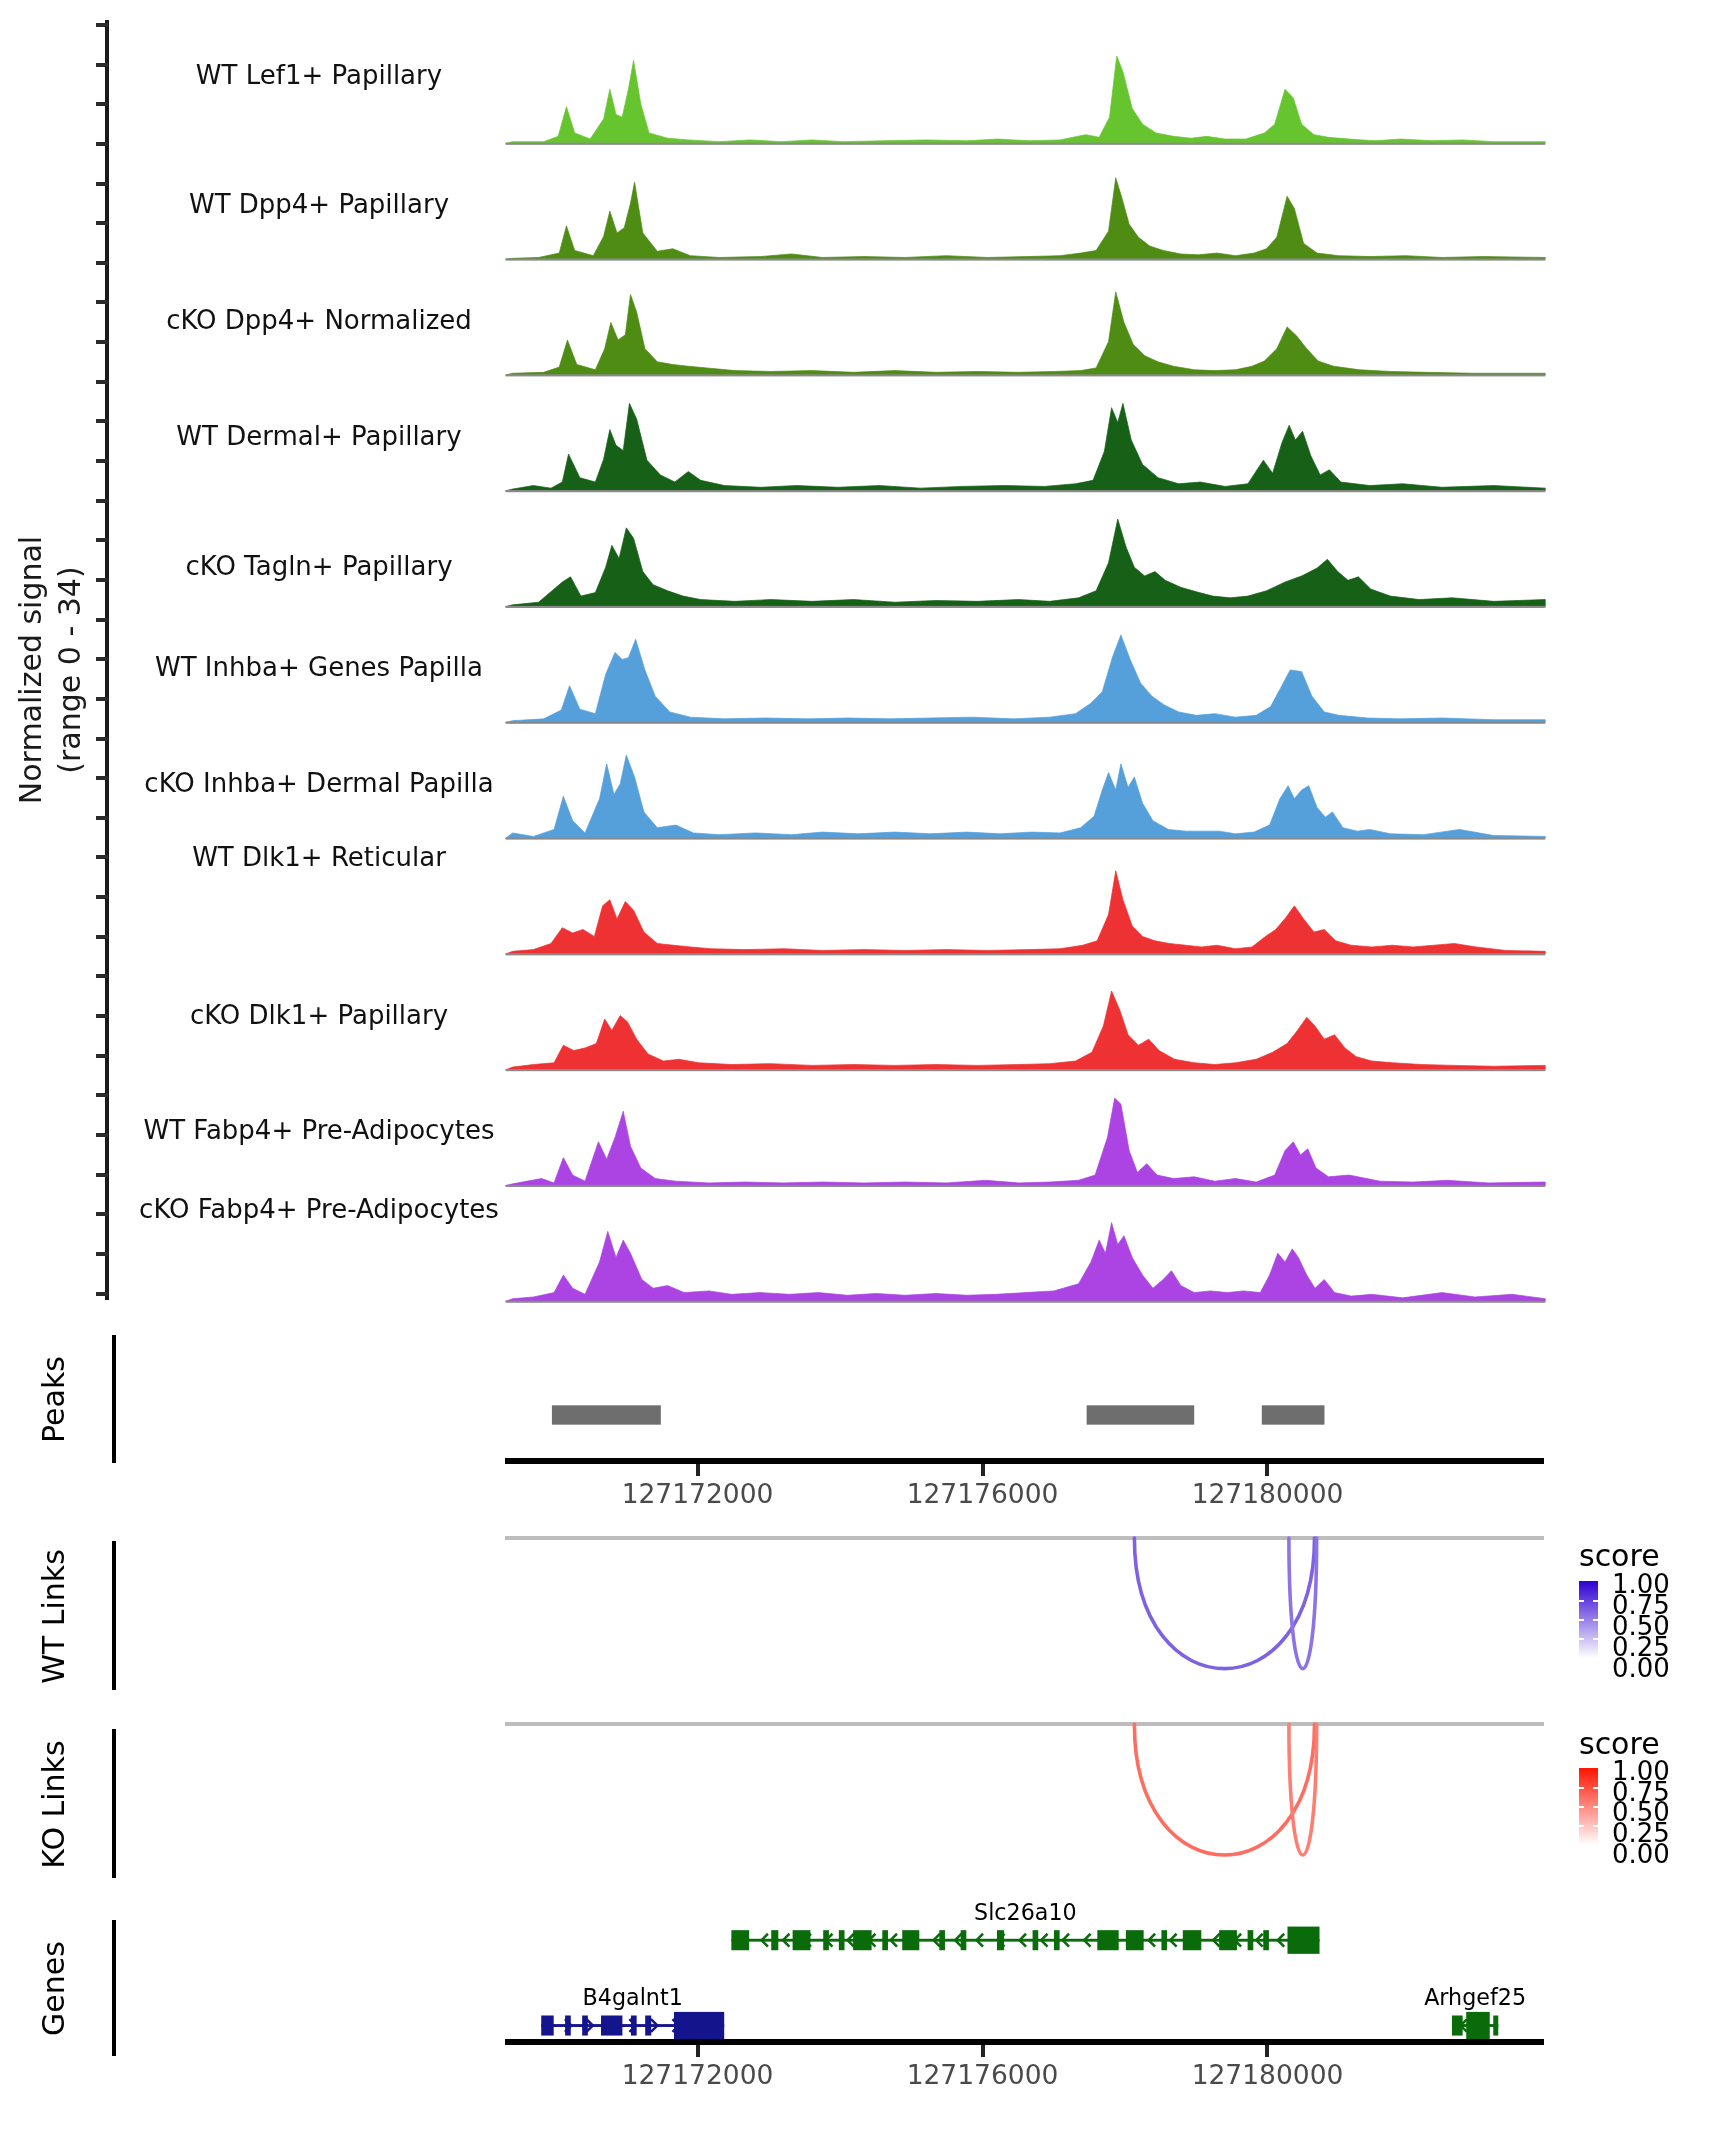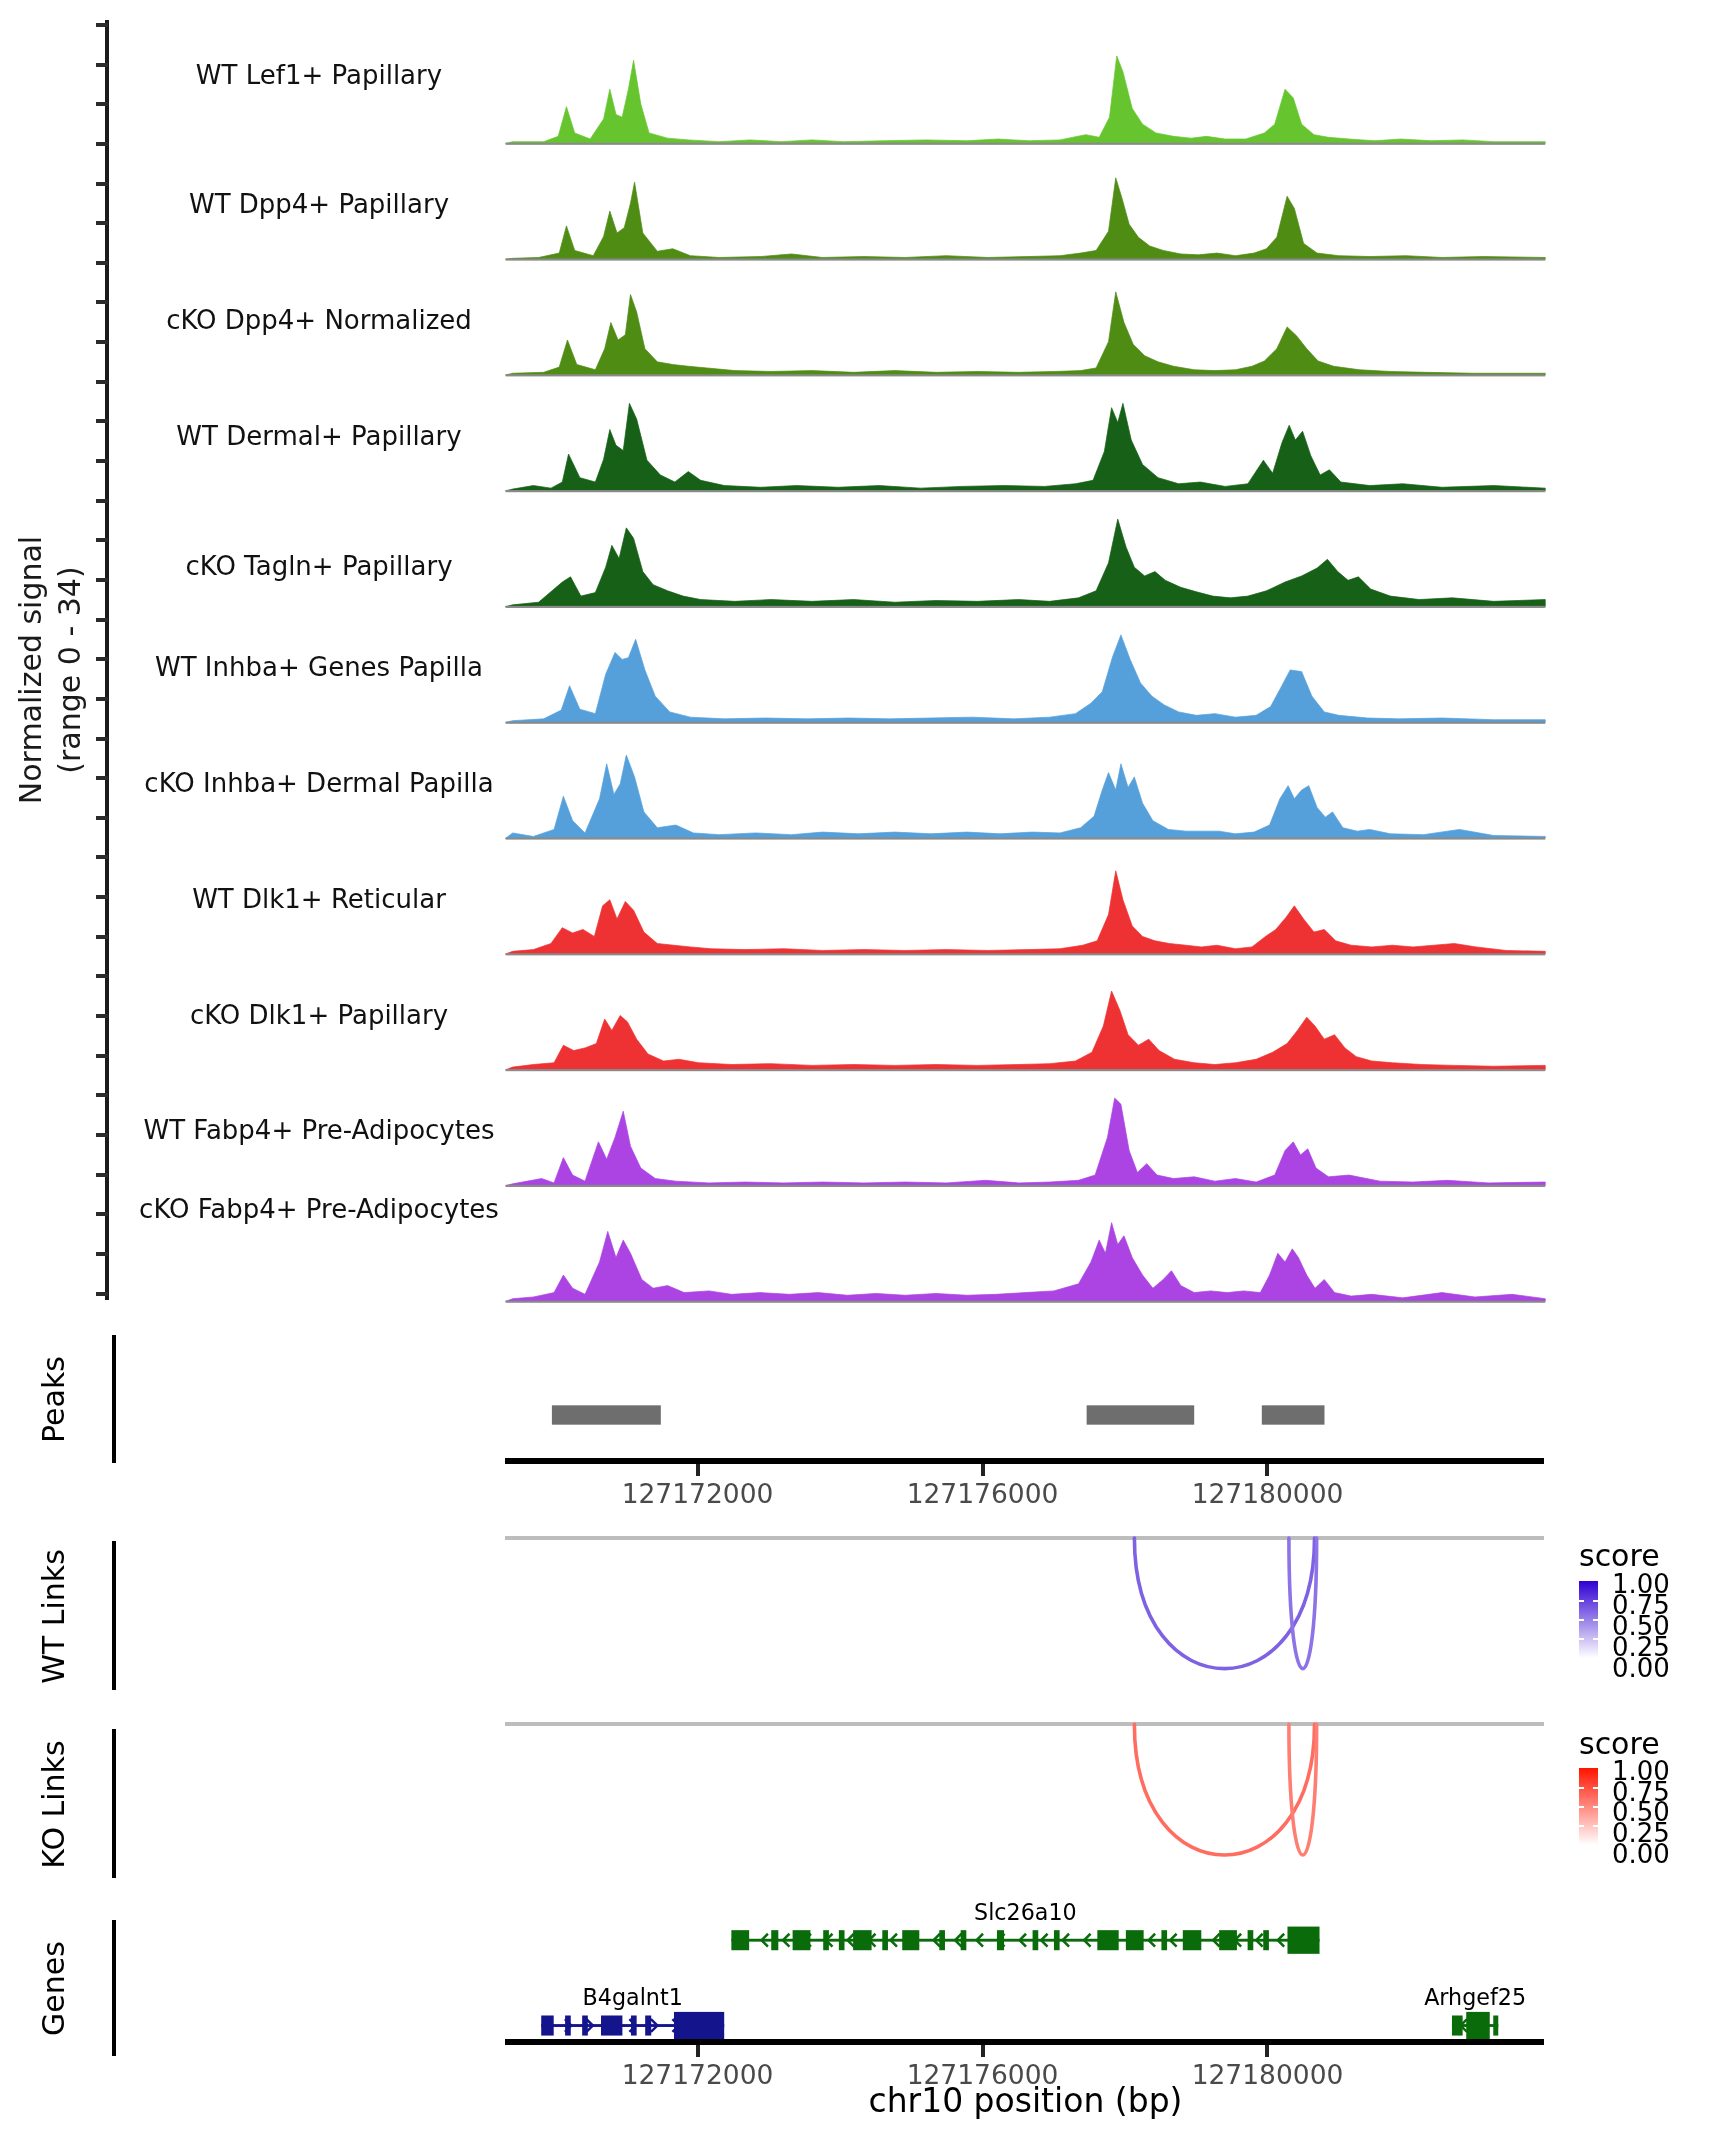--- a/index.html
+++ b/index.html
@@ -184,21 +184,21 @@
     </svg>
 
   <div id="track-labels">
       <div class="abs track-label" style="top: 62px;">WT Lef1+ Papillary</div>
       <div class="abs track-label" style="top: 191px;">WT Dpp4+ Papillary</div>
       <div class="abs track-label" style="top: 307px;">cKO Dpp4+ Normalized</div>
       <div class="abs track-label" style="top: 423px;">WT Dermal+ Papillary</div>
       <div class="abs track-label" style="top: 516px; margin-top: 37px;">cKO Tagln+ Papillary</div>
       <div class="abs track-label" style="top: 654px;">WT Inhba+ Genes Papilla</div>
       <div class="abs track-label" style="top: 770px;">cKO Inhba+ Dermal Papilla</div>
-      <div class="abs track-label" style="top: 886px;">WT Dlk1+ Reticular</div>
+      <div class="abs track-label" style="top: 844px;">WT Dlk1+ Reticular</div>
       <div class="abs track-label" style="top: 1002px;">cKO Dlk1+ Papillary</div>
       <div class="abs track-label" style="top: 1117px;">WT Fabp4+ Pre-Adipocytes</div>
       <div class="abs track-label" style="top: 1196px;">cKO Fabp4+ Pre-Adipocytes</div>
     </div>
   <div id="axis-layer">
       <div class="abs" style="left: 505px; top: 1458px; width: 1039px; height: 5.7px; background: rgb(0, 0, 0);"></div>
       <div class="abs" style="left: 696px; top: 1464px; width: 3.6px; height: 11.5px; background: rgb(34, 34, 34);"></div>
       <div class="abs tick-label" style="left: 583px; top: 1478px;">127172000</div>
       <div class="abs" style="left: 981px; top: 1464px; width: 3.6px; height: 11.5px; background: rgb(34, 34, 34);"></div>
       <div class="abs tick-label" style="left: 868px; top: 1478px;">127176000</div>
@@ -240,15 +240,14 @@
         <div style="position: absolute; left: 0px; top: 57px; width: 5px; height: 2.2px; background: rgb(255, 255, 255);"></div>
         <div style="position: absolute; left: 13.6px; top: 57px; width: 5px; height: 2.2px; background: rgb(255, 255, 255);"></div>
       </div>
     <div class="abs legend-tick" style="left:1612px;top:1758px;">1.00</div>
     <div class="abs legend-tick" style="left:1612px;top:1779px;">0.75</div>
     <div class="abs legend-tick" style="left:1612px;top:1799px;">0.50</div>
     <div class="abs legend-tick" style="left:1612px;top:1820px;">0.25</div>
     <div class="abs legend-tick" style="left:1612px;top:1841px;">0.00</div>
   </div>
 
-  <div id="xaxis-title" class="abs">chr10 position (bp)</div>
 </div>
 
 
 </body></html>

